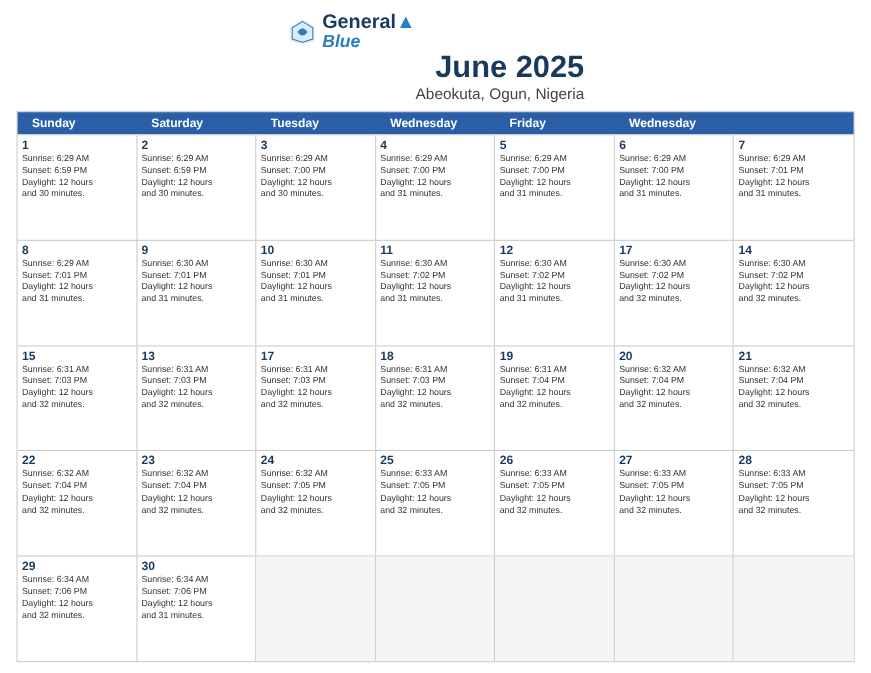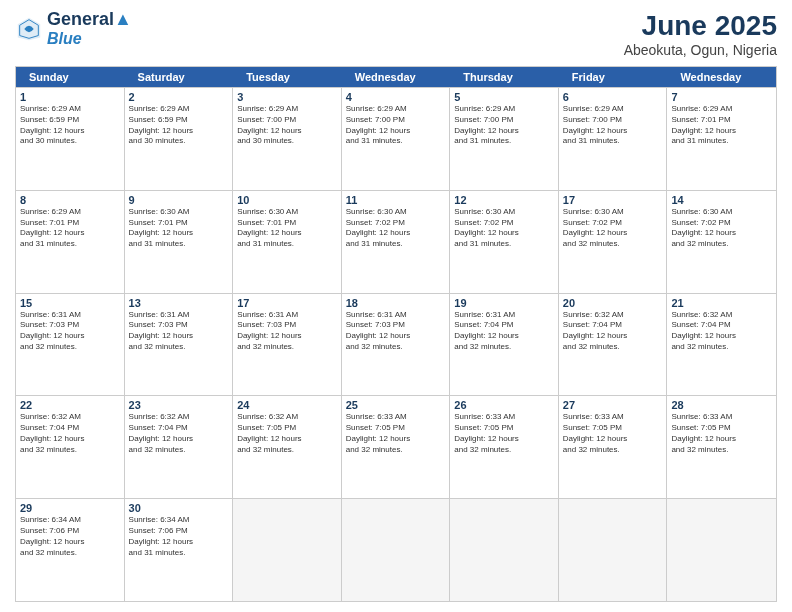--- a/index.html
+++ b/index.html
@@ -12,21 +12,21 @@
     }
     .page {
       width: 792px;
       height: 612px;
       padding: 10px 15px;
       display: flex;
       flex-direction: column;
     }
     .header {
       display: flex;
-      justify-content: space-between;
+      justify-content: center;
       align-items: flex-start;
       margin-bottom: 8px;
     }
     .logo {
       display: flex;
       align-items: center;
     }
     .logo-text {
       font-size: 18px;
       font-weight: bold;
@@ -41,20 +41,21 @@
       height: 28px;
       margin-right: 4px;
     }
     .title-block {
       text-align: right;
     }
     .month-title {
       font-size: 28px;
       font-weight: bold;
       color: #1a3a5c;
+      margin-top: 35px;
     }
     .subtitle {
       font-size: 14px;
       color: #444;
     }
     .calendar {
       flex: 1;
       display: flex;
       flex-direction: column;
       border: 1px solid #ccc;
@@ -130,21 +131,20 @@
       <div class="subtitle">Abeokuta, Ogun, Nigeria</div>
     </div>
   </div>
 
   <div class="calendar">
     <div class="cal-header">
     <div class="cal-header-cell">Sunday</div>
         <div class="cal-header-cell">Saturday</div>
         <div class="cal-header-cell">Tuesday</div>
         <div class="cal-header-cell">Wednesday</div>
-        <div class="cal-header-cell">Thursday</div>
         <div class="cal-header-cell">Friday</div>
         <div class="cal-header-cell">Wednesday</div>
       </div>
     <div class="cal-body">
     <div class="cal-row">
           <div class="cal-cell">
             <span class="day-num">1</span>
             <div class="day-info">Sunrise: 6:29 AM<br>Sunset: 6:59 PM<br>Daylight: 12 hours<br>and 30 minutes.</div>
           </div>
           <div class="cal-cell">

